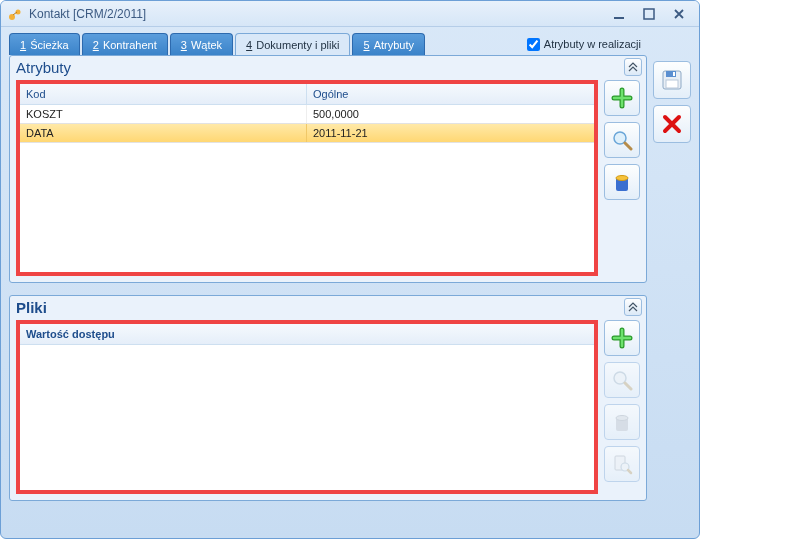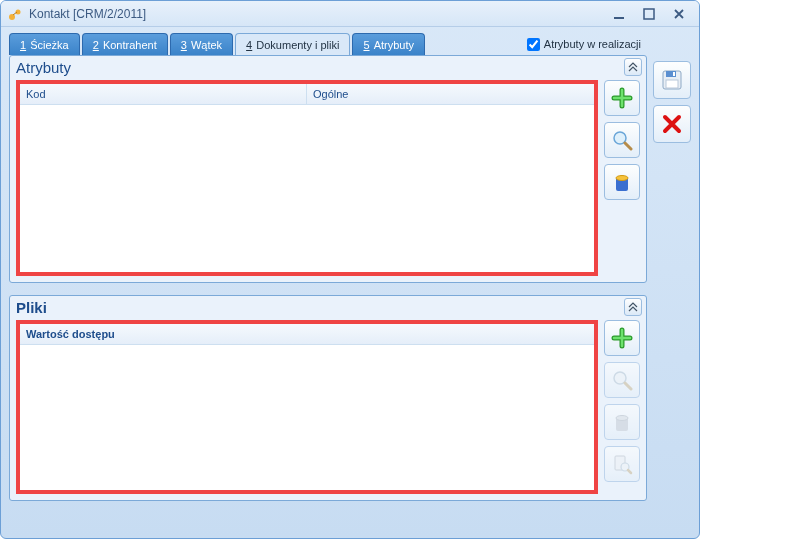--- a/index.html
+++ b/index.html
@@ -169,20 +169,30 @@
                 <path d="M1 5 L5 1 L9 5 M1 9 L5 5 L9 9" fill="none" stroke="#456" stroke-width="1.2"></path>
               </svg>
           </span>
         </div>
         <div class="panel-body">
           <div class="grid-wrap">
             <div class="grid-cols">
               <div class="col c1">Kod</div>
               <div class="col c2">Ogólne</div>
             </div>
+            <div class="grid-rows">
+              <div class="row">
+                <div class="cell c1">KOSZT</div>
+                <div class="cell c2">500,0000</div>
+              </div>
+              <div class="row selected">
+                <div class="cell c1">DATA</div>
+                <div class="cell c2">2011-11-21</div>
+              </div>
+            </div>
           </div>
           <div class="btn-col">
             <div class="tool-btn">
               <svg width="22" height="22">
                 <path d="M11 3 v16 M3 11 h16" stroke="#2c9a2c" stroke-width="5" stroke-linecap="round"></path>
                 <path d="M11 3 v16 M3 11 h16" stroke="#6de26d" stroke-width="2.5" stroke-linecap="round"></path>
               </svg>
             </div>
             <div class="tool-btn">
               <svg width="22" height="22">

